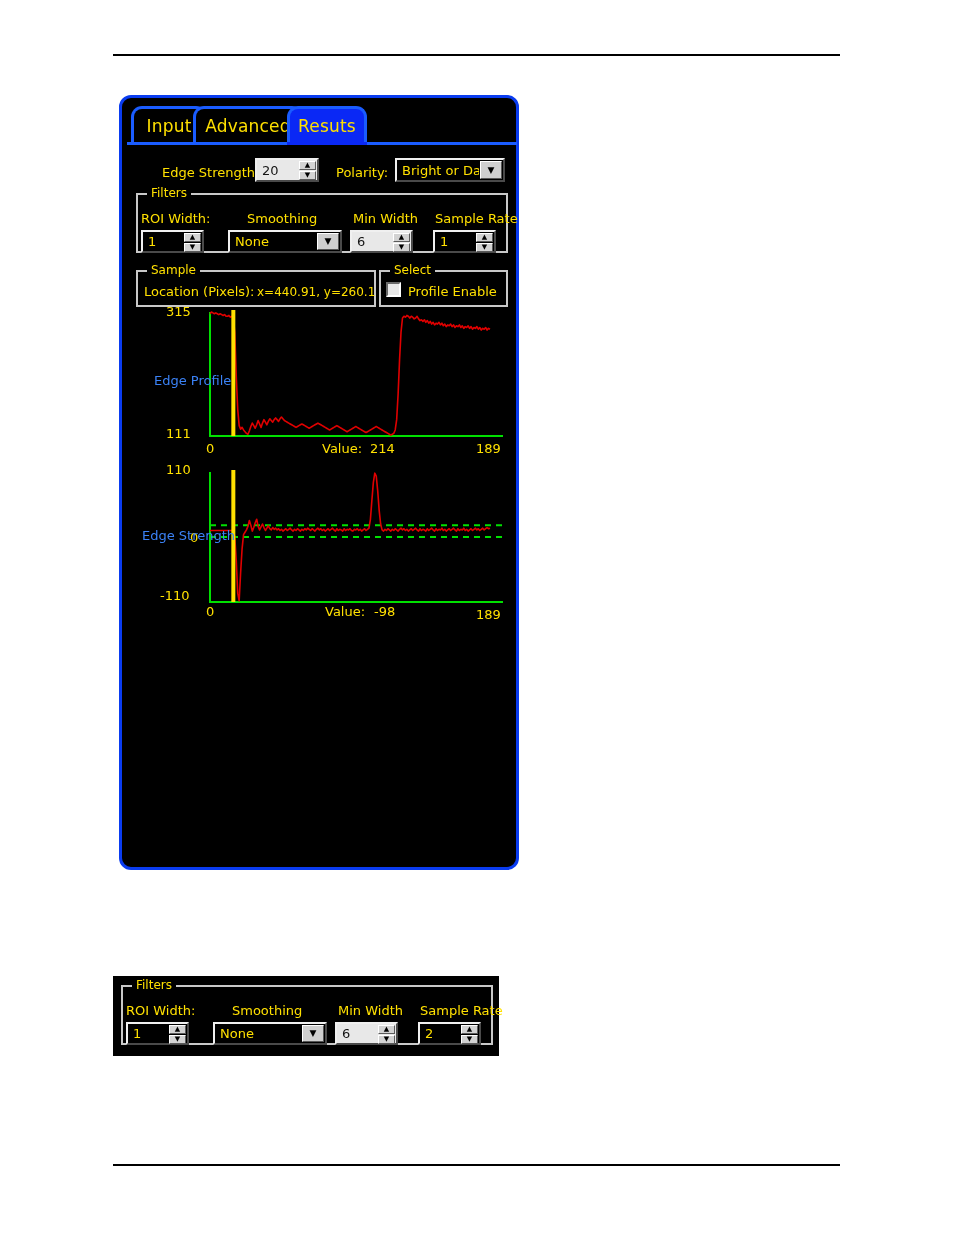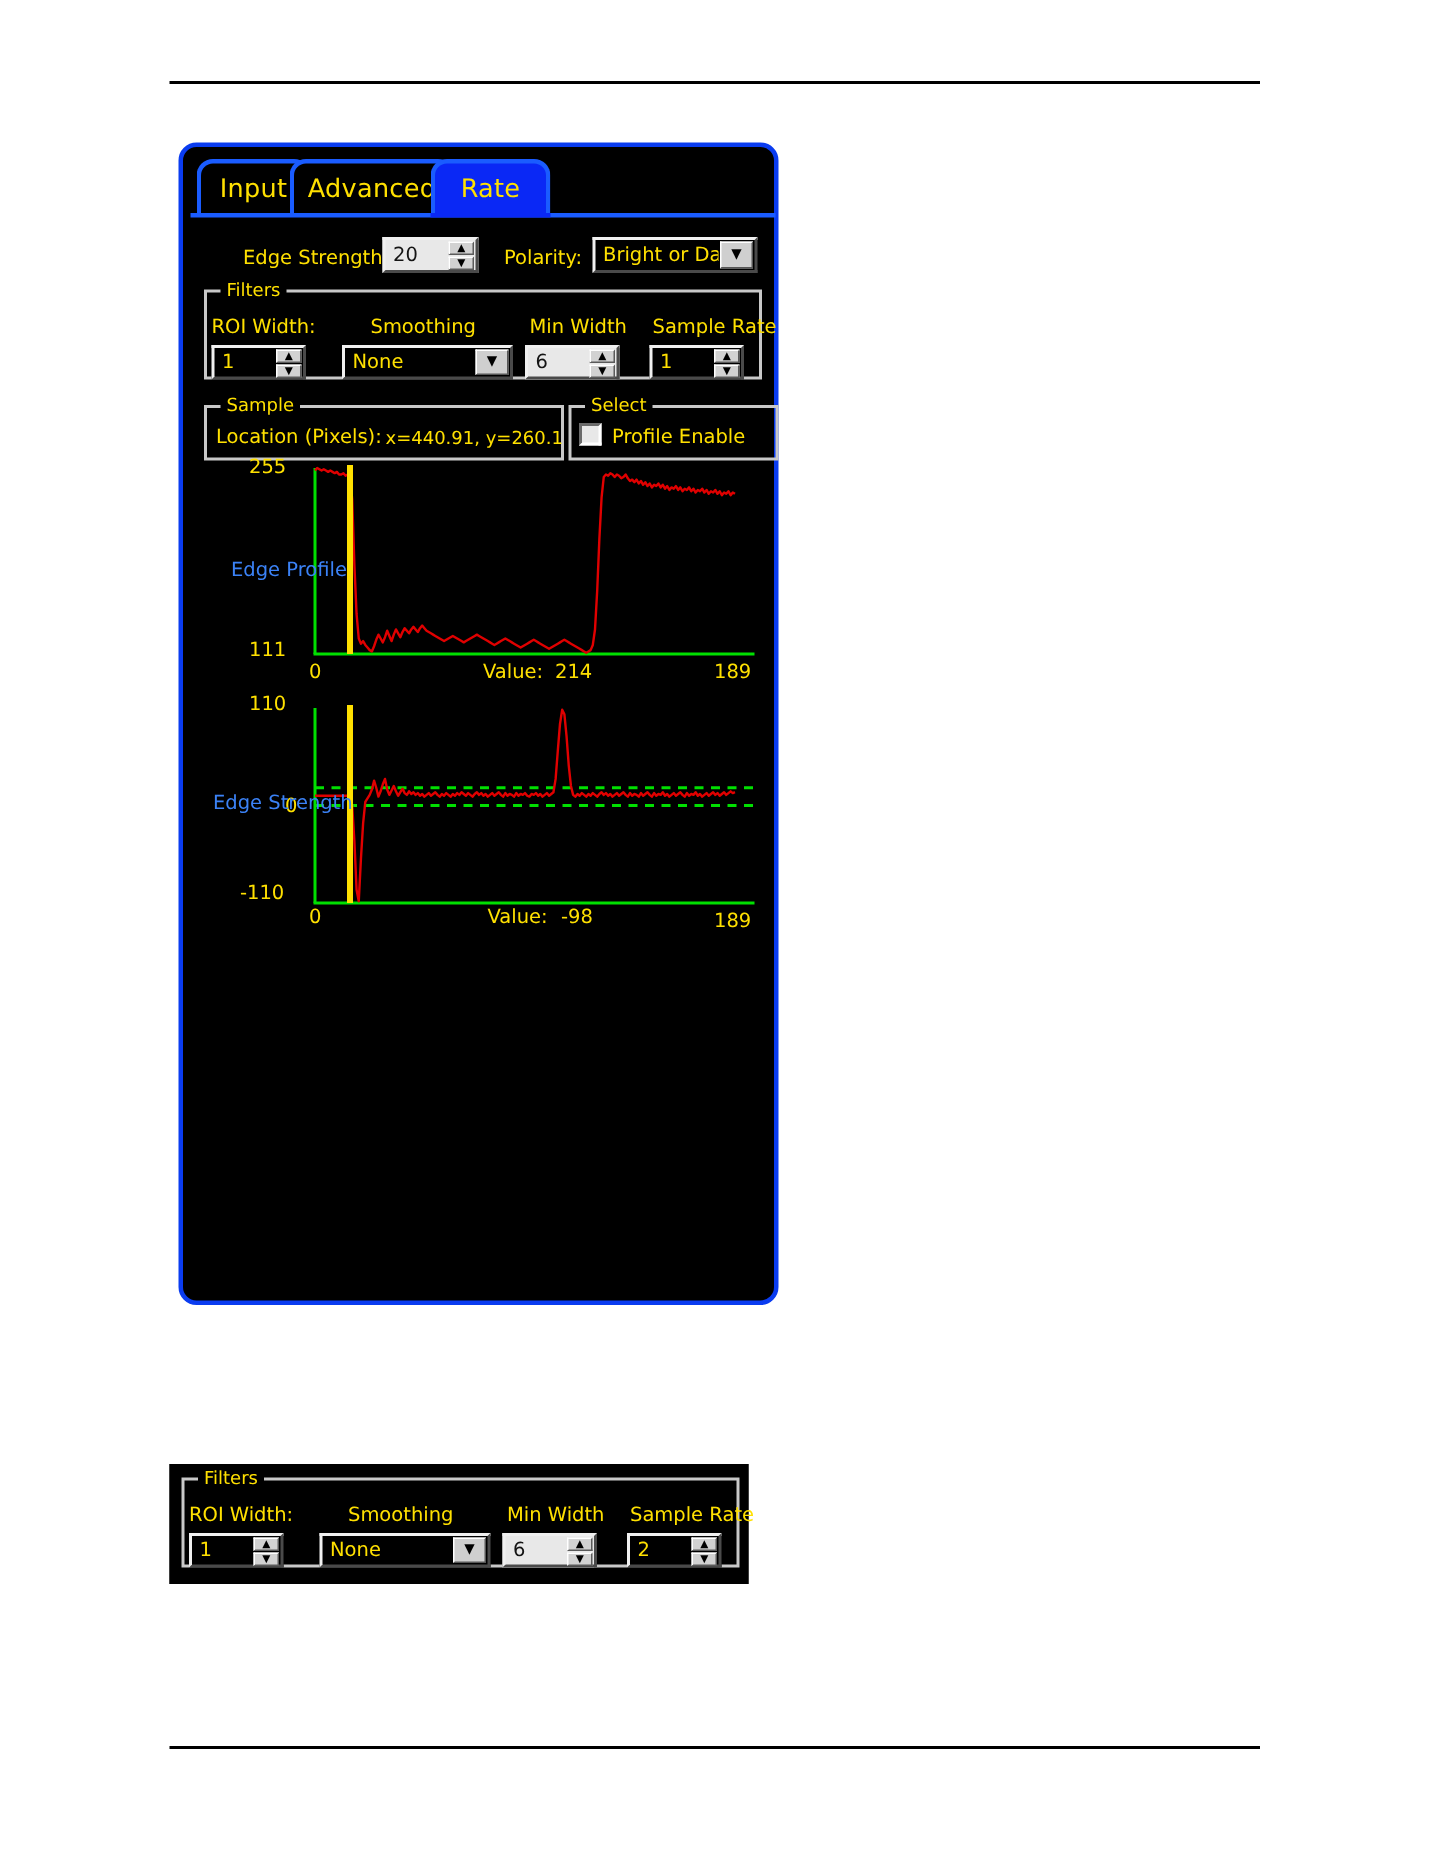--- a/index.html
+++ b/index.html
@@ -201,21 +201,21 @@
 <div id="dialog-panel">
 
   <div id="tab-strip">
     <div class="tab" id="tab-input">
       <span>Input</span>
     </div>
     <div class="tab" id="tab-advanced">
       <span>Advanced</span>
     </div>
     <div class="tab active" id="tab-graph">
-      <span>Rate</span>
+      <span>Resuts</span>
     </div>
     <div id="tab-underline"></div>
     <div id="tab-underline-break"></div>
   </div>
 
   <div class="lbl" style="left:40px; top:67px;">Edge Strength</div>
   <div class="spin light" style="left:133px; top:60px; width:64px; height:24px;">
     <div class="val">20</div>
     <div class="arrows">
       <span>▲</span>
@@ -265,34 +265,34 @@
       <span>▼</span>
     </div>
   </div>
 
   <div class="group" style="left:14px; top:172px; width:240px; height:37px;">
     <div class="group-title">Sample</div>
   </div>
   <div class="lbl" style="left:22px; top:186px;">Location (Pixels):</div>
   <div class="lbl" style="left:135px; top:187px; font-size:12px;">x=440.91, y=260.1&nbsp;</div>
 
-  <div class="group" style="left:257px; top:172px; width:140px; height:37px;">
+  <div class="group" style="left:257px; top:172px; width:129px; height:37px;">
     <div class="group-title">Select</div>
   </div>
   <div class="chk-box" style="left:264px; top:184px;"></div>
   <div class="lbl" style="left:286px; top:186px;">Profile Enable</div>
 
   <div class="graph-wrap" id="graph-1" style="left:0px; top:210px; width:400px; height:145px;">
     <svg class="graph-svg" id="svg-profile" width="400" height="145">
         <line x1="88" y1="4" x2="88" y2="128" stroke="#00e000" stroke-width="2"></line>
         <line x1="87" y1="128" x2="381" y2="128" stroke="#00e000" stroke-width="2"></line>
         <path d="M88.00,5.72 L89.46,4.00 L90.92,4.86 L92.38,5.72 L93.83,4.86 L95.29,5.72 L96.75,6.58 L98.21,5.72 L99.67,6.58 L101.13,7.44 L102.58,6.58 L104.04,8.31 L105.50,8.31 L106.96,7.44 L108.42,9.17 L109.88,8.31 L111.33,10.03 L112.79,24.67 L114.25,68.58 L115.71,101.31 L117.17,117.67 L118.63,121.11 L120.08,119.39 L121.54,121.97 L123.00,123.69 L124.46,125.42 L125.92,126.28 L127.38,122.83 L128.83,118.53 L130.29,115.08 L131.75,117.67 L133.21,120.25 L134.67,116.81 L136.13,112.50 L137.58,115.94 L139.04,119.39 L140.50,115.08 L141.96,111.64 L143.42,114.22 L144.88,116.81 L146.33,113.36 L147.79,110.78 L149.25,112.50 L150.71,114.22 L152.17,111.64 L153.63,109.92 L155.08,111.64 L156.54,113.36 L158.00,110.78 L159.46,109.06 L160.92,110.78 L162.38,112.50 L163.83,113.36 L165.29,114.22 L166.75,115.08 L168.21,115.94 L169.67,116.81 L171.13,117.67 L172.58,118.53 L174.04,119.39 L175.50,118.53 L176.96,117.67 L178.42,116.81 L179.88,115.94 L181.33,116.81 L182.79,117.67 L184.25,118.53 L185.71,119.39 L187.17,120.25 L188.63,119.39 L190.08,118.53 L191.54,117.67 L193.00,116.81 L194.46,115.94 L195.92,115.08 L197.38,115.94 L198.83,116.81 L200.29,117.67 L201.75,118.53 L203.21,119.39 L204.67,120.25 L206.13,121.11 L207.58,121.97 L209.04,121.11 L210.50,120.25 L211.96,119.39 L213.42,118.53 L214.88,117.67 L216.33,118.53 L217.79,119.39 L219.25,120.25 L220.71,121.11 L222.17,121.97 L223.63,122.83 L225.08,123.69 L226.54,122.83 L228.00,121.97 L229.46,121.11 L230.92,120.25 L232.38,119.39 L233.83,118.53 L235.29,119.39 L236.75,120.25 L238.21,121.11 L239.67,121.97 L241.13,122.83 L242.58,123.69 L244.04,124.56 L245.50,123.69 L246.96,122.83 L248.42,121.97 L249.88,121.11 L251.33,120.25 L252.79,119.39 L254.25,118.53 L255.71,119.39 L257.17,120.25 L258.63,121.11 L260.08,121.97 L261.54,122.83 L263.00,123.69 L264.46,124.56 L265.92,125.42 L267.38,126.28 L268.83,127.14 L270.29,126.28 L271.75,125.42 L273.21,121.97 L274.67,111.64 L276.13,85.81 L277.58,51.36 L279.04,23.81 L280.50,10.03 L281.96,8.31 L283.42,9.17 L284.88,7.44 L286.33,8.31 L287.79,10.03 L289.25,8.31 L290.71,9.17 L292.17,10.89 L293.63,10.03 L295.08,8.31 L296.54,10.89 L298.00,12.61 L299.46,11.75 L300.92,13.47 L302.38,11.75 L303.83,14.33 L305.29,12.61 L306.75,15.19 L308.21,13.47 L309.67,16.06 L311.13,14.33 L312.58,16.92 L314.04,15.19 L315.50,16.06 L316.96,14.33 L318.42,16.92 L319.88,15.19 L321.33,17.78 L322.79,16.06 L324.25,18.64 L325.71,16.92 L327.17,17.78 L328.63,16.06 L330.08,18.64 L331.54,16.92 L333.00,19.50 L334.46,17.78 L335.92,18.64 L337.38,16.92 L338.83,19.50 L340.29,17.78 L341.75,20.36 L343.21,18.64 L344.67,19.50 L346.13,17.78 L347.58,20.36 L349.04,18.64 L350.50,21.22 L351.96,19.50 L353.42,20.36 L354.88,18.64 L356.33,21.22 L357.79,19.50 L359.25,22.08 L360.71,20.36 L362.17,21.22 L363.63,19.50 L365.08,22.08 L366.54,20.36 L368.00,21.22" fill="none" stroke="#e00000" stroke-width="1.6" stroke-linejoin="round"></path>
         <line x1="111.33333333333333" y1="2" x2="111.33333333333333" y2="128" stroke="#ffe000" stroke-width="4"></line>
       </svg>
-    <div class="axis-text" id="p-ytop" style="left:44px; top:-4px;">255</div>
+    <div class="axis-text" id="p-ytop" style="left:44px; top:-4px;">315</div>
     <div class="axis-text" id="p-ybot" style="left:44px; top:118px;">111</div>
     <div class="side-label" id="p-side" style="left:32px; top:65px; width:60px;">
       <span>Edge Profile</span>
     </div>
     <div class="axis-text" id="p-x0" style="left:84px; top:133px;">0</div>
     <div class="axis-text" id="p-x1" style="left:354px; top:133px;">189</div>
     <div class="axis-text" id="p-vlbl" style="left:200px; top:133px;">Value:</div>
     <div class="axis-text" id="p-vval" style="left:248px; top:133px;">214</div>
   </div>
 

